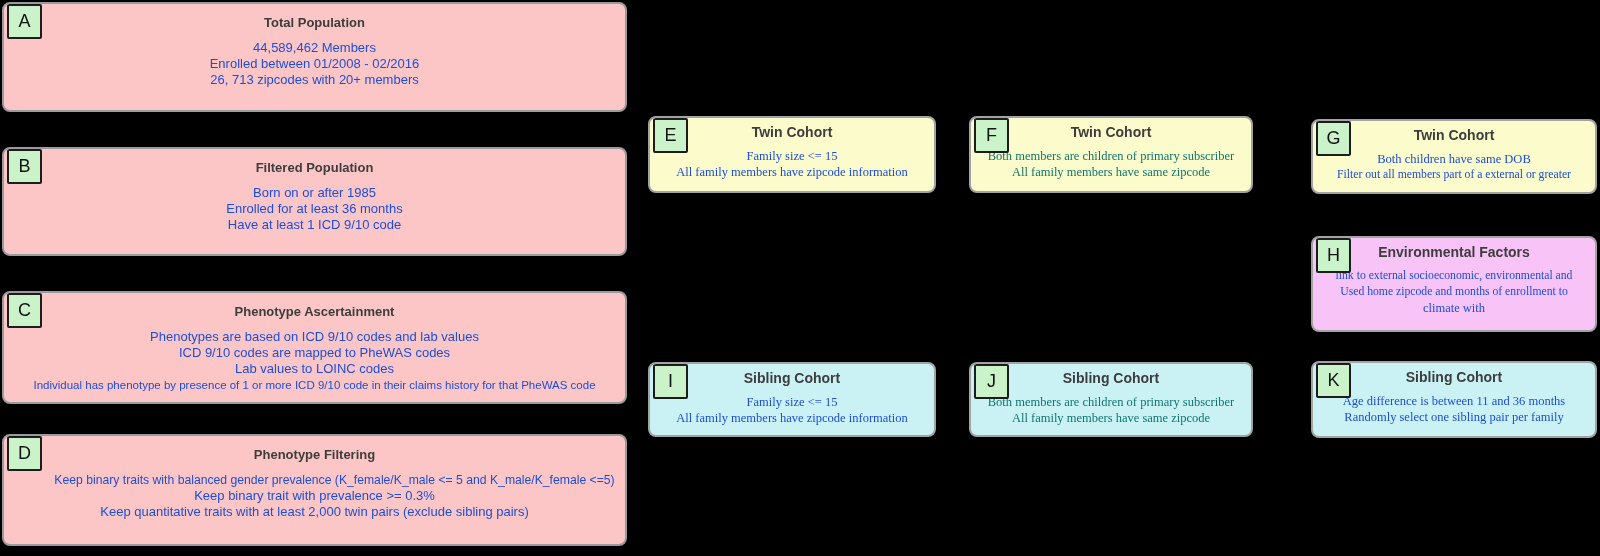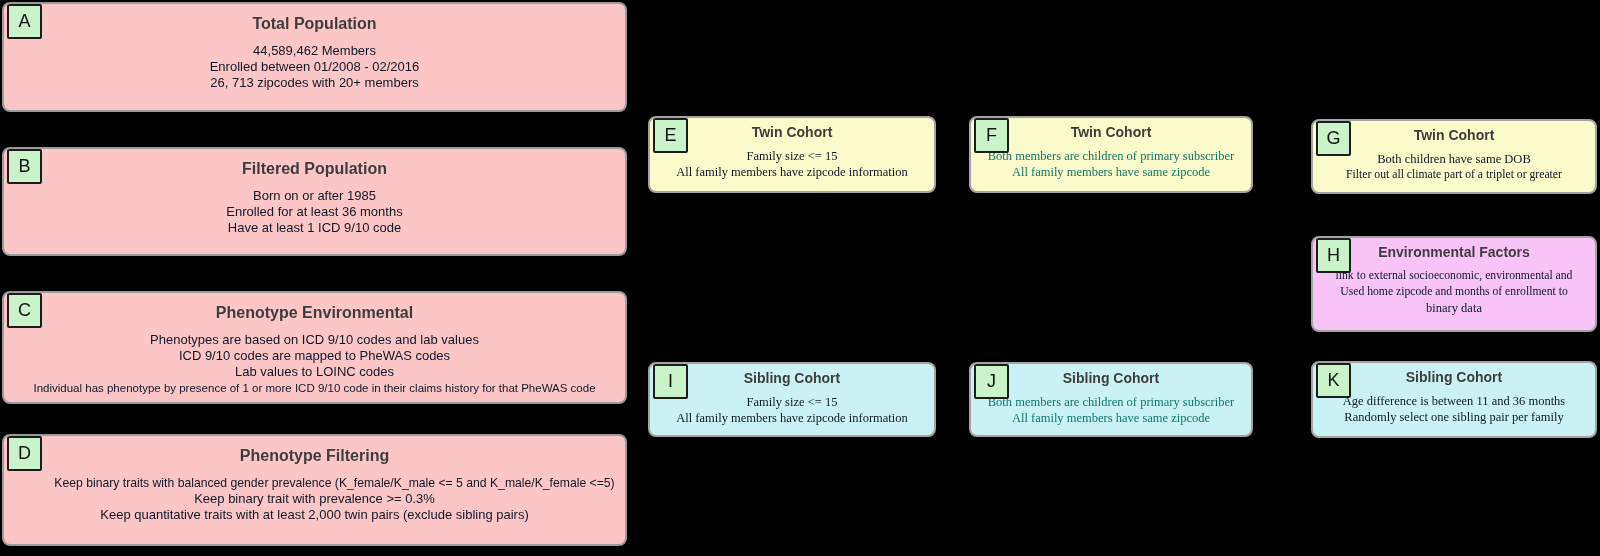--- a/index.html
+++ b/index.html
@@ -10,22 +10,22 @@
   .node{
     position:absolute;box-sizing:border-box;border-radius:8px;
     border:2px solid #a3a3a3;text-align:center;color:#383838;overflow:hidden;
   }
   .node.main{border-color:#999b9e;}
   .corner-label{
     position:absolute;left:3px;top:0;width:35px;height:35px;box-sizing:border-box;
     border:2px solid #1c1c1c;border-radius:2px;
     font-size:18px;line-height:31px;text-align:center;color:#141414;
   }
-  .node-title{font-weight:bold;font-size:16px;margin-top:11px;color:#3d3d3d;}
-  .node-body{margin-top:10px;font-size:13px;line-height:16px;color:#0f172a;}
+  .node-title{font-weight:bold;font-size:13px;margin-top:11px;color:#3d3d3d;}
+  .node-body{margin-top:10px;font-size:13px;line-height:16px;color:#1d4ed8;}
   .node-line{white-space:nowrap;}
   .side .node-title{font-size:14px;margin-top:6px;}
   .side .node-body{margin-top:8px;font-size:12.5px;line-height:16px;font-family:Liberation Serif, serif;}
   .side .node-body.gray{color:#0f766e;}
   .node-line.lg{font-size:12.2px;padding-left:40px;}   
   .node-line.xl{font-size:11.5px;}   
   .node-line.lg2{font-size:11.7px;}  
   .box-a{left:2px;top:2px;width:625px;height:110px;}
   .box-b{left:2px;top:147px;width:625px;height:109px;}
   .box-c{left:2px;top:291px;width:625px;height:113px;}
@@ -58,21 +58,21 @@
     <div class="node-title">Filtered Population</div>
     <div class="node-body">
       <div class="node-line">Born on or after 1985</div>
       <div class="node-line">Enrolled for at least 36 months</div>
       <div class="node-line">Have at least 1 ICD 9/10 code</div>
     </div>
   </div>
 
   <div class="node main box-c" style="background: rgb(252, 198, 198);">
     <div class="corner-label" style="background: rgb(202, 243, 202);">C</div>
-    <div class="node-title">Phenotype Environmental</div>
+    <div class="node-title">Phenotype Ascertainment</div>
     <div class="node-body">
       <div class="node-line">Phenotypes are based on ICD 9/10 codes and lab values</div>
       <div class="node-line">ICD 9/10 codes are mapped to PheWAS codes</div>
       <div class="node-line">Lab values to LOINC codes</div>
       <div class="node-line xl">Individual has phenotype by presence of 1 or more ICD 9/10 code in their claims history for that PheWAS code</div>
     </div>
   </div>
 
   <div class="node main box-d" style="background: rgb(252, 198, 198);">
     <div class="corner-label" style="background: rgb(202, 243, 202);">D</div>
@@ -100,31 +100,31 @@
       <div class="node-line">Both members are children of primary subscriber</div>
       <div class="node-line">All family members have same zipcode</div>
     </div>
   </div>
 
   <div class="node side box-g" style="background: rgb(251, 251, 203);">
     <div class="corner-label" style="background: rgb(202, 243, 202);">G</div>
     <div class="node-title">Twin Cohort</div>
     <div class="node-body">
       <div class="node-line">Both children have same DOB</div>
-      <div class="node-line lg2">Filter out all climate part of a triplet or greater</div>
+      <div class="node-line lg2">Filter out all members part of a external or greater</div>
     </div>
   </div>
 
   <div class="node side box-h" style="background: rgb(248, 196, 248);">
     <div class="corner-label" style="background: rgb(202, 243, 202);">H</div>
     <div class="node-title">Environmental Factors</div>
     <div class="node-body">
       <div class="node-line lg2">link to external socioeconomic, environmental and</div>
       <div class="node-line lg2">Used home zipcode and months of enrollment to</div>
-      <div class="node-line">binary data</div>
+      <div class="node-line">climate with</div>
     </div>
   </div>
 
   <div class="node side box-i" style="background: rgb(202, 242, 245);">
     <div class="corner-label" style="background: rgb(202, 243, 202);">I</div>
     <div class="node-title">Sibling Cohort</div>
     <div class="node-body">
       <div class="node-line">Family size &lt;= 15</div>
       <div class="node-line">All family members have zipcode information</div>
     </div>

